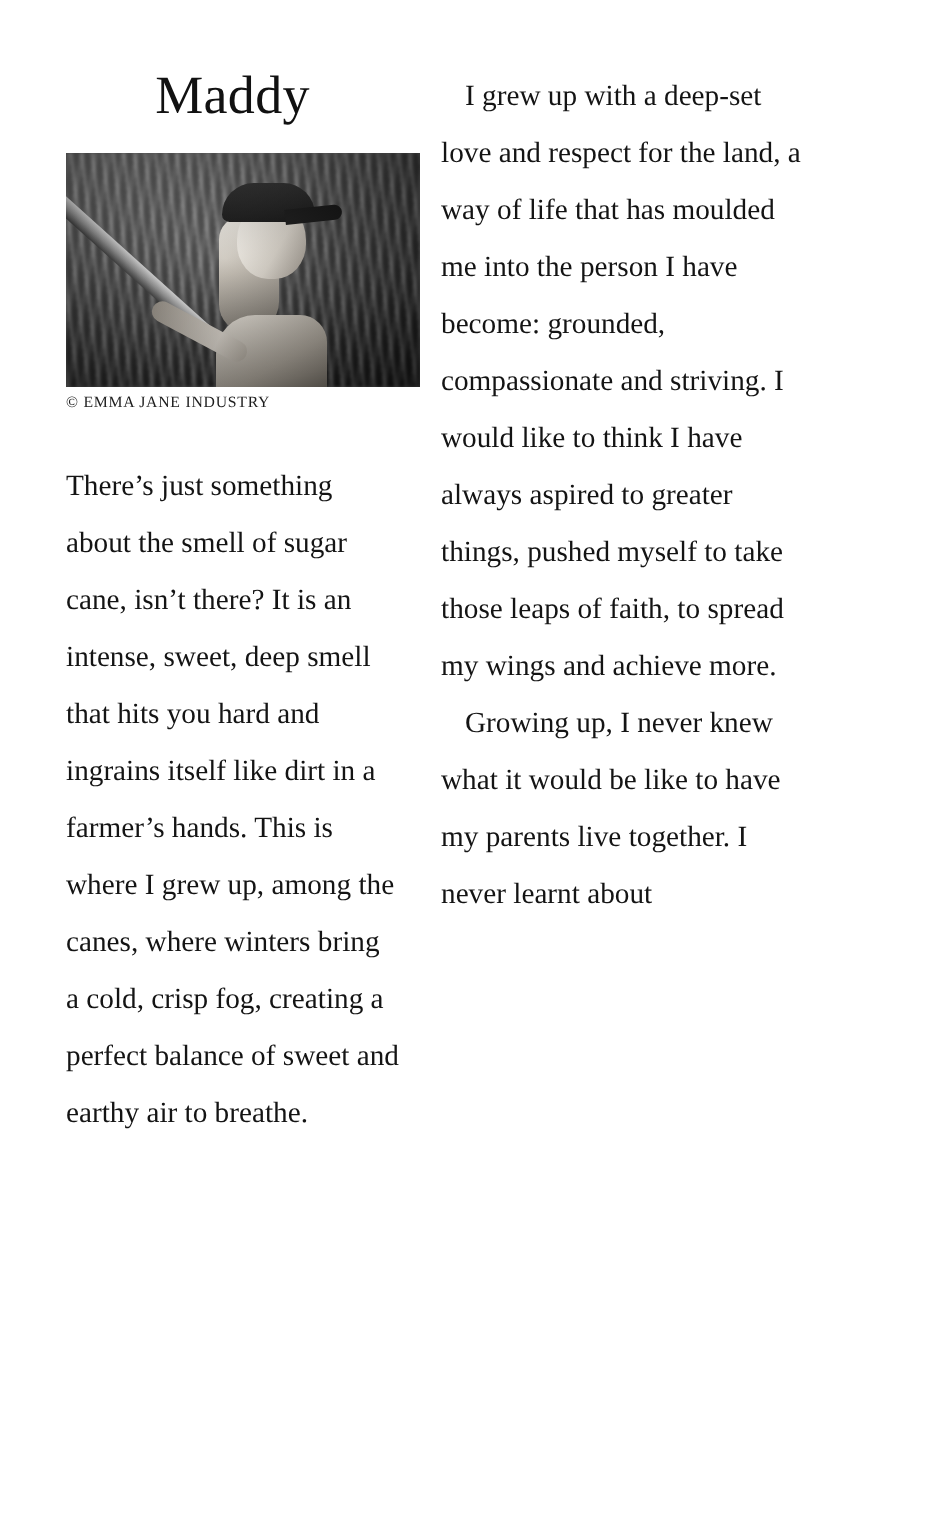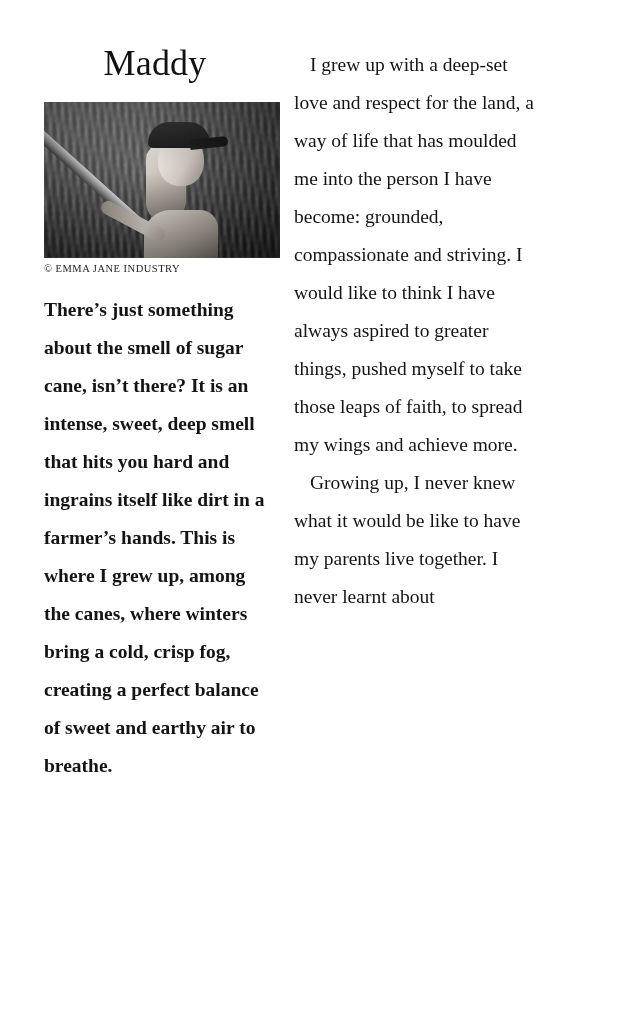--- a/index.html
+++ b/index.html
@@ -160,22 +160,21 @@
     text-align: left;
     hyphens: none;
   }
   p.body-text + p.body-text {
     margin-top: 0;
   }
   .indent {
     text-indent: 16px;
   }
   .col-left .body-text {
-    margin-top: 17px;
-    font-weight: bold;
+    margin-top: 32px;
   }
 </style>
 </head>
 <body>
 
 <div class="page">
   <div class="columns">
 
     <div class="col col-left">
       <h1 class="title">Maddy</h1>

